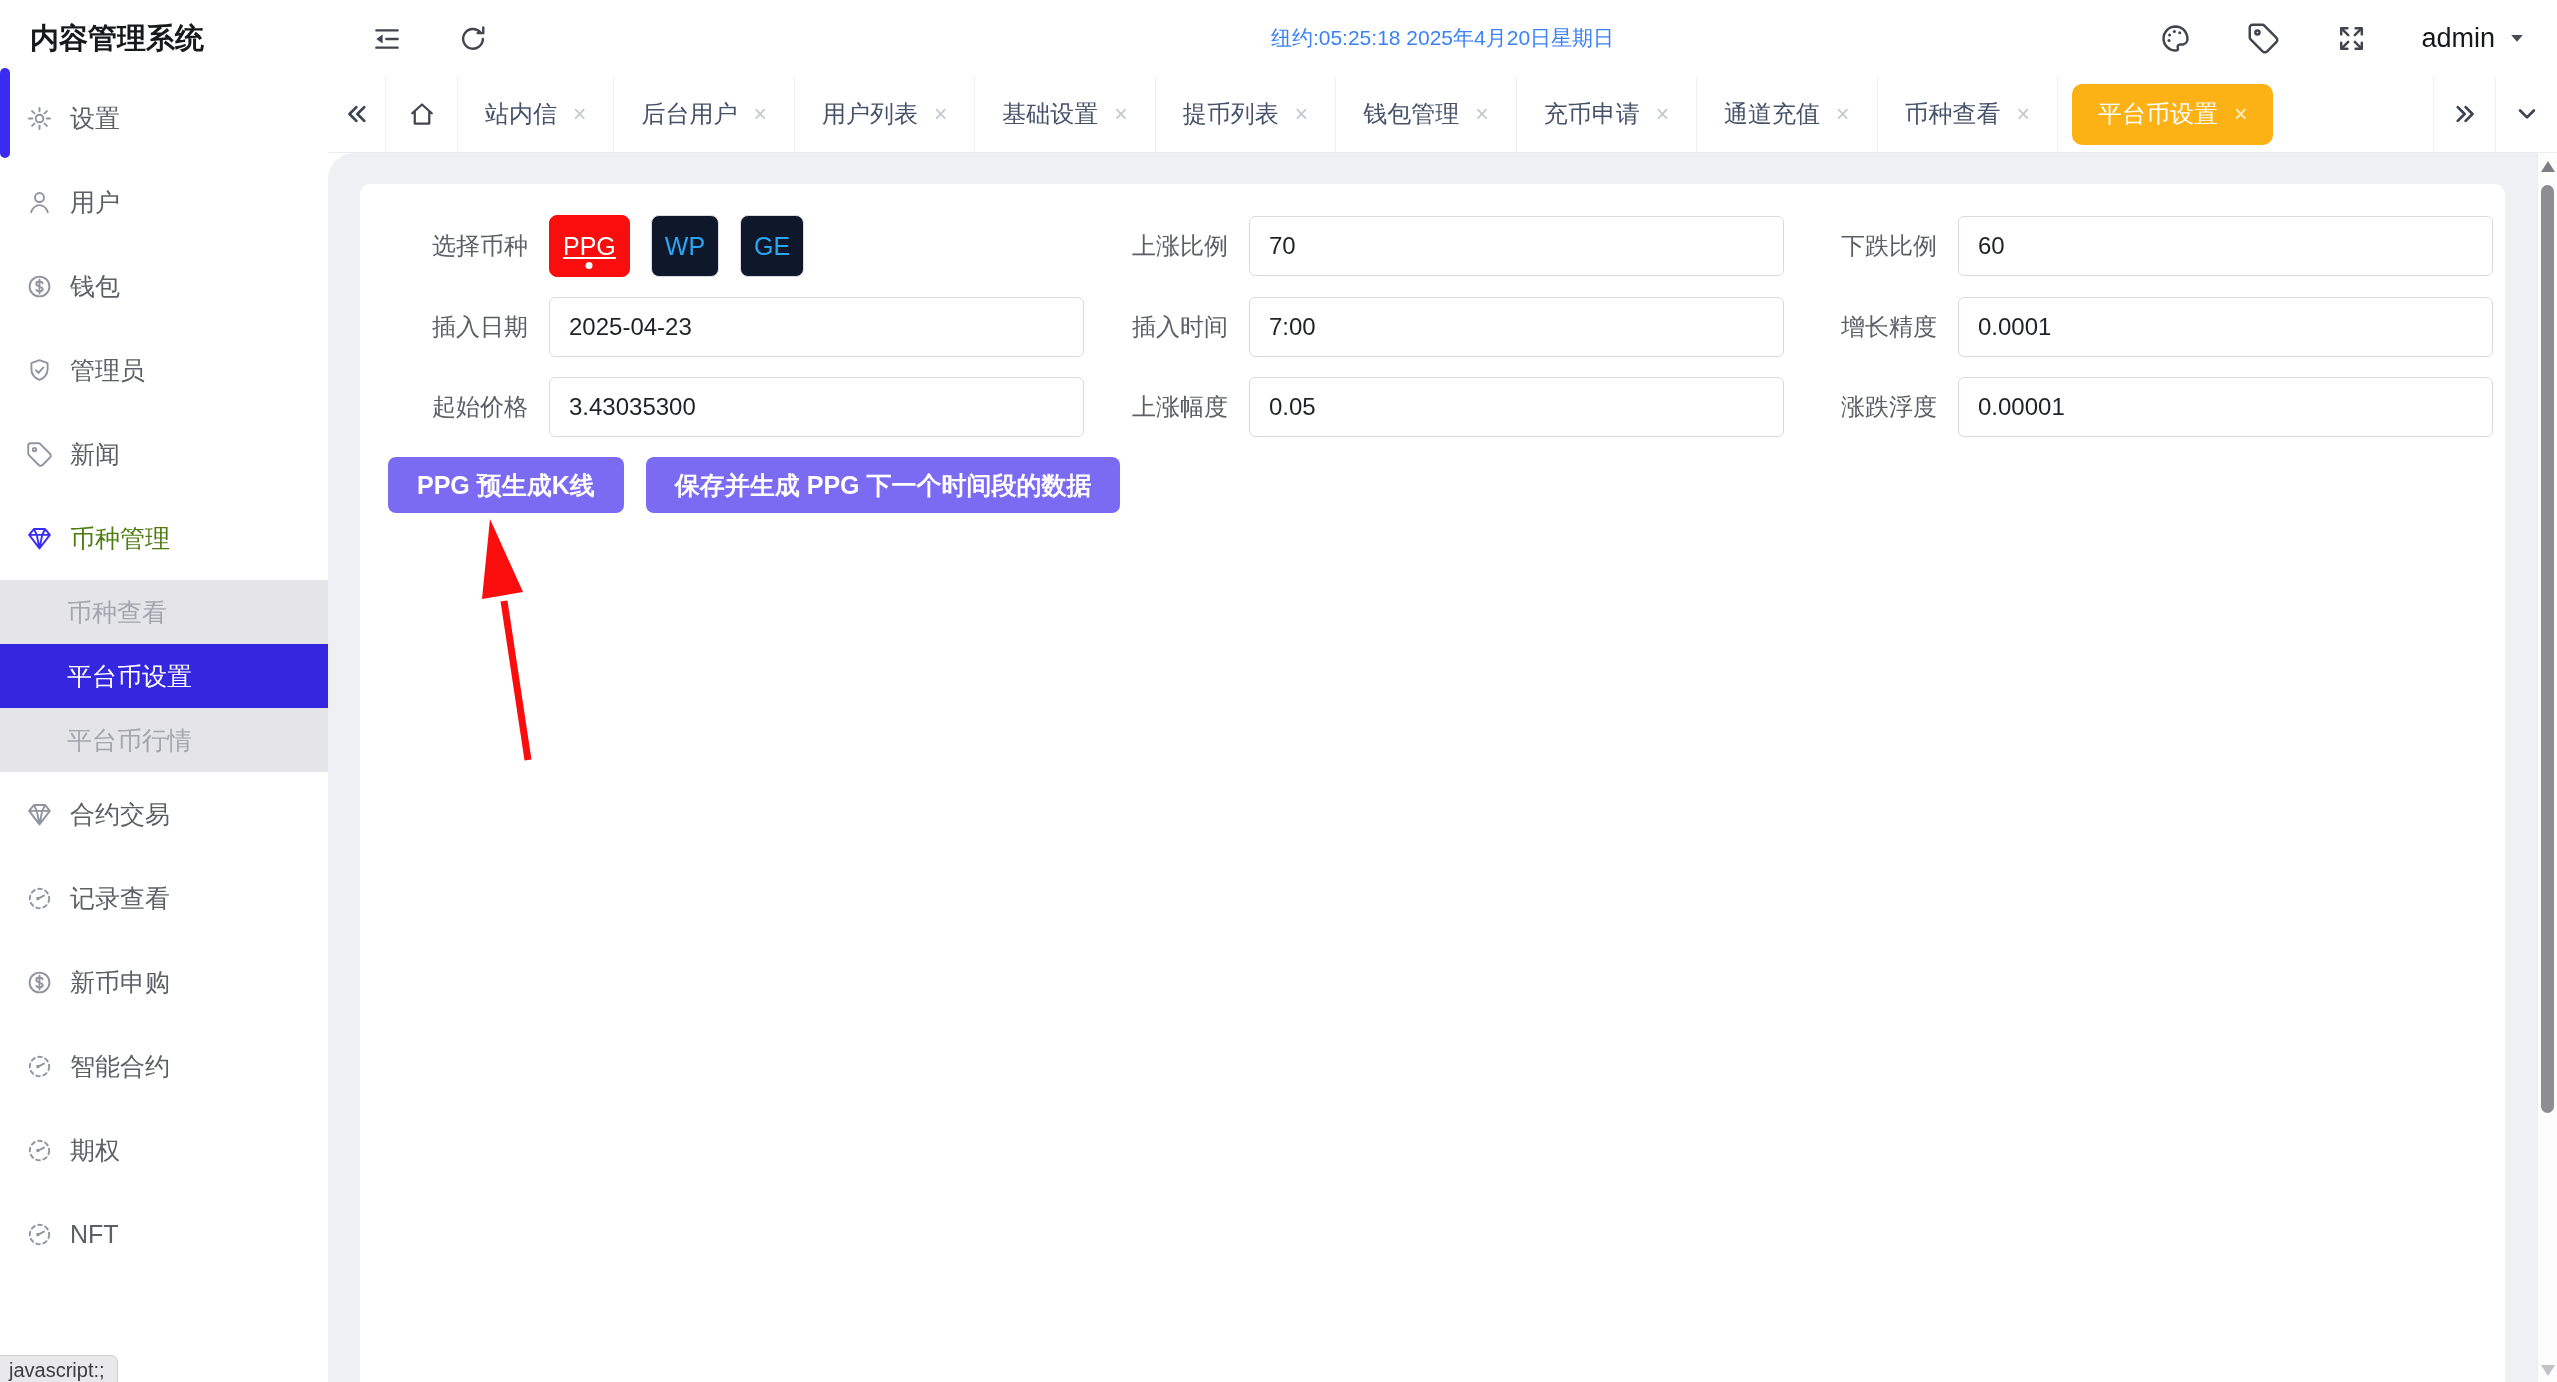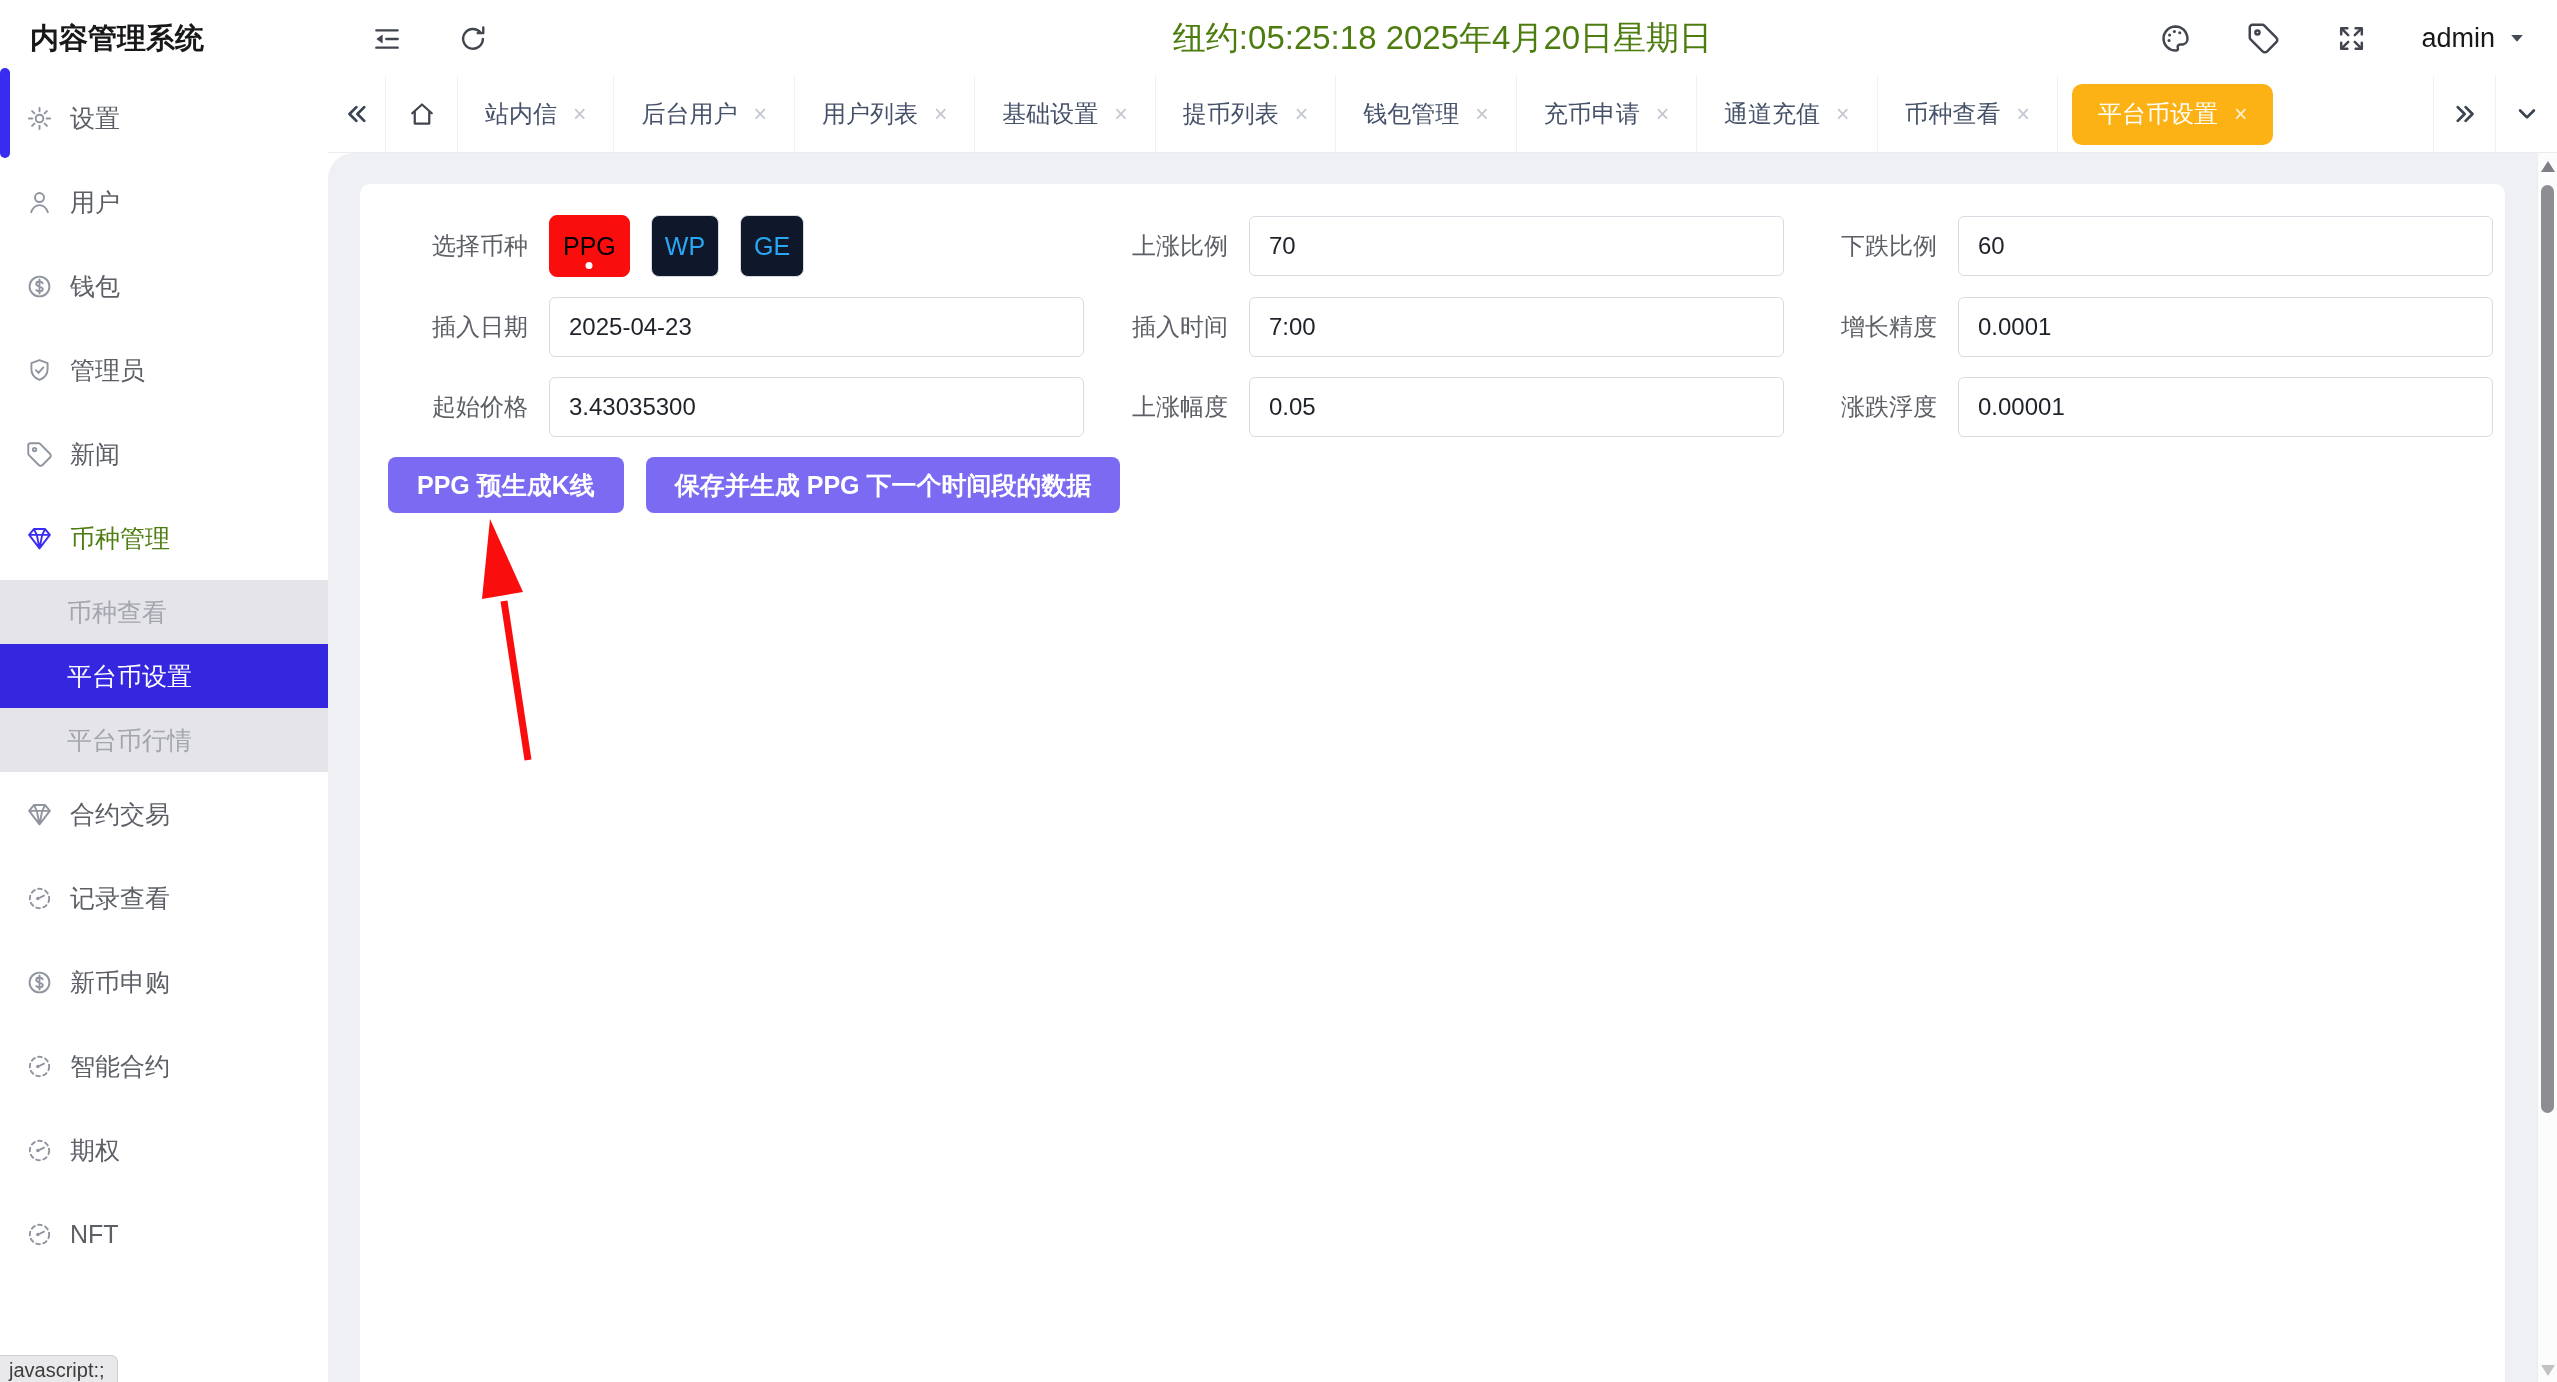--- a/index.html
+++ b/index.html
@@ -12,21 +12,21 @@
   .stroke-ic { fill:none; stroke:#8f949e; stroke-width:1.7; stroke-linecap:round; stroke-linejoin:round; }
   .dark-ic   { fill:none; stroke:#41454d; stroke-width:1.8; stroke-linecap:round; stroke-linejoin:round; }
 
   
   .topbar { position:absolute; top:0; left:0; width:100%; height:76px; background:#fff; z-index:5; }
   .app-title { position:absolute; left:30px; top:0; line-height:76px; font-size:29px; font-weight:bold; color:#17181a; }
   .icon-btn { position:absolute; top:22px; width:34px; height:34px; display:flex; align-items:center; justify-content:center; cursor:pointer; }
   .icon-btn svg { width:32px; height:32px; }
   .collapse-btn { left:370px; }
   .refresh-btn { left:456px; }
-  .clock { position:absolute; left:328px; right:0; top:0; text-align:center; line-height:76px; font-size:33px; color:#4d7c0f; }
+  .clock { position:absolute; left:328px; right:0; top:0; text-align:center; line-height:76px; font-size:21px; color:#3b82f6; }
   .top-right { position:absolute; right:28px; top:0; height:76px; display:flex; align-items:center; gap:52px; z-index:6; }
   .top-right .tool { width:36px; height:36px; display:flex; align-items:center; justify-content:center; cursor:pointer; }
   .top-right .tool svg { width:33px; height:33px; }
   .user-chip { display:flex; align-items:center; gap:10px; cursor:pointer; }
   .user-chip .uname { font-size:27px; color:#17181a; }
   .user-chip svg { width:24px; height:24px; }
 
   
   .tabbar { position:absolute; left:328px; top:76px; right:0; height:77px; background:#fff;
             display:flex; align-items:stretch; border-bottom:1px solid #ececf0; z-index:4; }
@@ -63,21 +63,21 @@
   .fcell { display:flex; align-items:center;justify-content:flex-end; }
   .fcell.c2 { margin-left:4px; }
   .fcell.c3 { margin-left:13px; }
   .flabel { width:140px; text-align:right; font-size:24px; color:#5c6066; margin-right:21px; flex:none; white-space:nowrap; }
   .finput { width:535px; height:60px; border:1px solid #d8dbe1; border-radius:6px; font-size:24px;
             color:#1f2329; padding:0 19px; background:#fff; font-family:"Liberation Sans", sans-serif; outline:none; }
   .coin-group { display:flex; gap:21px; align-items:center; width:535px; }
   .coin-btn { height:62px; min-width:60px; padding:0 13px; border-radius:8px; border:1px solid #d8dbe1; background:#0f172a;
               color:#2aa7f4; font-size:25px; display:flex; align-items:center; justify-content:center;
               position:relative; cursor:pointer; font-family:"Liberation Sans", sans-serif; }
-  .coin-btn.selected { background:#fa0d0d; border-color:#fa0d0d; color:#000000; min-width:72px; }
+  .coin-btn.selected { background:#fa0d0d; border-color:#fa0d0d; color:#ffffff; min-width:72px;text-decoration:underline; }
   .coin-btn .dot { position:absolute; bottom:7px; left:50%; transform:translateX(-50%);
                    width:7px; height:7px; border-radius:50%; background:#fff; }
   .btn-row { display:flex; gap:22px; margin-top:0; }
   .purple-btn { height:56px; padding:0 29px; border-radius:8px; background:#7a6bf2; color:#fff;
                 font-size:25px; font-weight:bold; border:none; display:flex; align-items:center;
                 cursor:pointer; font-family:"Liberation Sans", sans-serif; white-space:nowrap; }
 
   
   .anno-arrow { position:absolute; left:466px; top:505px; width:90px; height:270px; z-index:9; pointer-events:none; }
 

